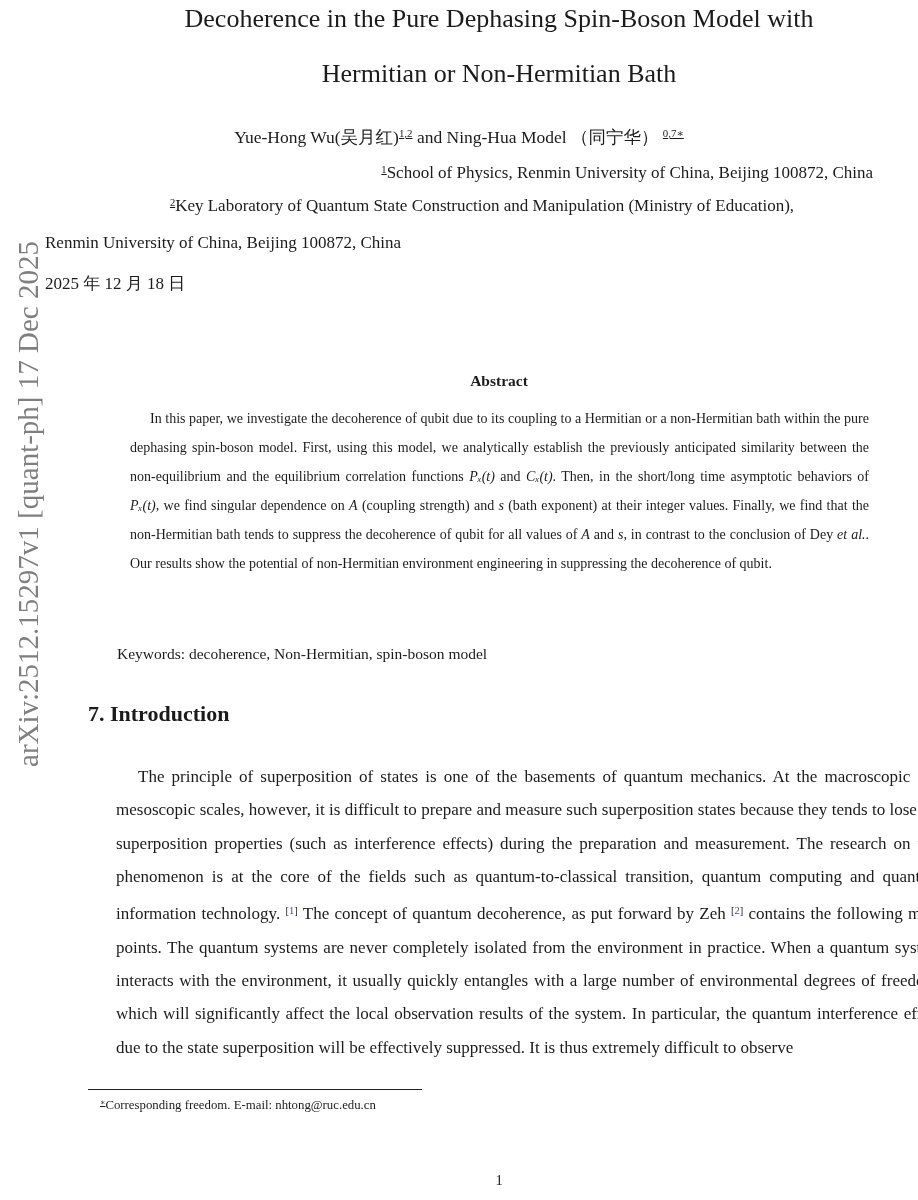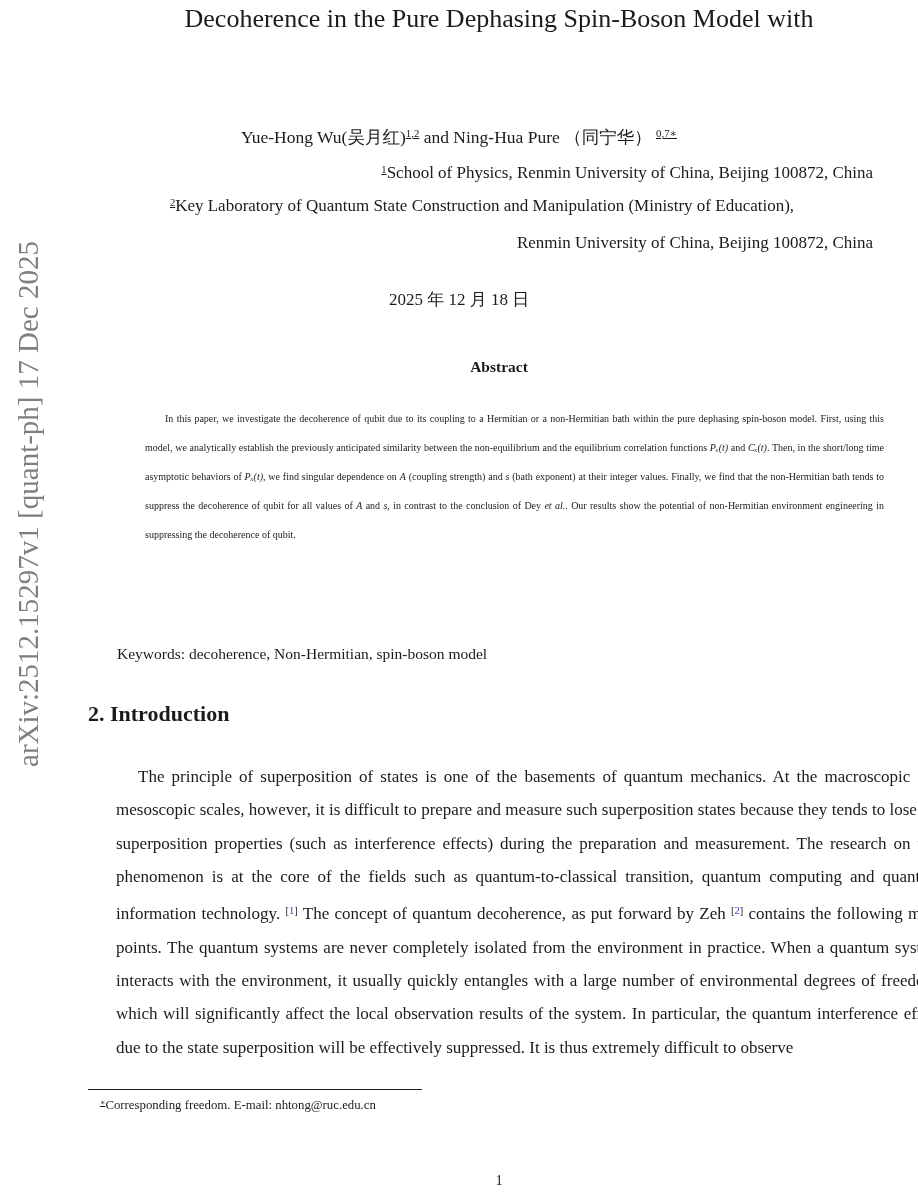--- a/index.html
+++ b/index.html
@@ -25,27 +25,27 @@
     color:var(--stamp);
     font-size:29px;
     white-space:nowrap;
   }
   
   .title-block{top:-9px;left:85px;width:828px;text-align:center;}
   .title-line{font-size:26px;line-height:55px;font-weight:400;margin:0;}
   .authors{top:118px;left:45px;width:828px;height:30px;line-height:30px;text-align:center;font-size:17.5px;}
   .affil1 {top:155px;left:45px;width:828px;height:30px;line-height:30px;text-align:right;font-size:17px;}
   .affil2a{top:192px;left:45px;width:874px;height:30px;line-height:21px;text-align:center;font-size:17px;}
-  .affil2b{top:228px;left:45px;width:828px;height:30px;line-height:30px;text-align:right;font-size:17px;}
-  .date   {top:284px;left:45px;width:828px;height:32px;line-height:32px;text-align:center;font-size:17px;}
+  .affil2b{top:228px;left:45px;width:828px;height:30px;line-height:30px;text-align:left;font-size:17px;}
+  .date   {top:268px;left:45px;width:828px;height:32px;line-height:32px;text-align:left;font-size:17px;}
   
-  .abstract-heading{top:355px;left:85px;width:828px;height:24px;line-height:24px;text-align:center;font-size:15.5px;font-weight:bold;}
+  .abstract-heading{top:369px;left:85px;width:828px;height:24px;line-height:24px;text-align:center;font-size:15.5px;font-weight:bold;}
   .abstract-body{
-    top:404px;left:145px;width:739px;
-    font-size:10px;line-height:29px;
+    top:404px;left:130px;width:739px;
+    font-size:14px;line-height:29px;
     text-align:justify;text-indent:20px;
   }
   .keywords{top:642px;left:117px;width:770px;height:24px;line-height:24px;font-size:15.5px;font-weight:normal;}
   
   .section-heading{top:700px;left:88px;width:826px;font-size:22px;font-weight:bold;line-height:28px;}
   .intro-paragraph{
     top:760px;left:88px;width:826px;
     font-size:17px;line-height:33.4px;
     text-align:justify;text-indent:22px;margin-left:28px;
   }
@@ -58,35 +58,36 @@
   .seg-sup{font-size:62%;vertical-align:0.52em;text-decoration:underline;}
   .seg-supb{font-size:62%;vertical-align:0.52em;color:var(--cite);}
 </style>
 </head>
 <body>
 
 <div class="abs arxiv-stamp">arXiv:2512.15297v1  [quant-ph]  17 Dec 2025</div>
 
 <div class="abs title-block">
   <div class="title-line">Decoherence in the Pure Dephasing Spin-Boson Model with</div>
+  <div class="title-line">Hermitian or Non-Hermitian Bath</div>
 </div>
 
-<div class="abs authors"><span>Yue-Hong Wu(吴月红)</span><span class="seg-sup">1,2</span><span> and Ning-Hua Pure （同宁华） </span><span class="seg-sup">0,7∗</span></div>
+<div class="abs authors"><span>Yue-Hong Wu(吴月红)</span><span class="seg-sup">1,2</span><span> and Ning-Hua Model （同宁华） </span><span class="seg-sup">0,7∗</span></div>
 
 <div class="abs affil1"><span class="seg-sup">1</span><span>School of Physics, Renmin University of China, Beijing 100872, China</span></div>
 <div class="abs affil2a"><span class="seg-sup">2</span><span>Key Laboratory of Quantum State Construction and Manipulation (Ministry of Education),</span></div>
 <div class="abs affil2b">Renmin University of China, Beijing 100872, China</div>
 
 <div class="abs date">2025 年 12 月 18 日</div>
 
 <div class="abs abstract-heading">Abstract</div>
 <div class="abs abstract-body"><span>In this paper, we investigate the decoherence of qubit due to its coupling to a Hermitian or a non-Hermitian bath within the pure dephasing spin-boson model.  First, using this model, we analytically establish the previously anticipated similarity between the non-equilibrium and the equilibrium correlation functions </span><span class="seg-i">Pₓ(t)</span><span> and </span><span class="seg-i">Cₓ(t)</span><span>.  Then, in the short/long time asymptotic behaviors of </span><span class="seg-i">Pₓ(t)</span><span>, we find singular dependence on </span><span class="seg-i">A</span><span> (coupling strength) and </span><span class="seg-i">s</span><span> (bath exponent) at their integer values.  Finally, we find that the non-Hermitian bath tends to suppress the decoherence of qubit for all values of </span><span class="seg-i">A</span><span> and </span><span class="seg-i">s</span><span>, in contrast to the conclusion of Dey </span><span class="seg-i">et al.</span><span>.  Our results show the potential of non-Hermitian environment engineering in suppressing the decoherence of qubit.</span></div>
 
 <div class="abs keywords">Keywords:  decoherence, Non-Hermitian, spin-boson model</div>
 
-<div class="abs section-heading">2. Introduction</div>
+<div class="abs section-heading">7. Introduction</div>
 
 <div class="abs intro-paragraph"><span>The principle of superposition of states is one of the basements of quantum mechanics.  At the macroscopic and mesoscopic scales, however, it is difficult to prepare and measure such superposition states because they tends to lose the superposition properties (such as interference effects) during the preparation and measurement.  The research on this phenomenon is at the core of the fields such as quantum-to-classical transition, quantum computing and quantum information technology. </span><span class="seg-sup">[</span><span class="seg-supb">1</span><span class="seg-sup">]</span><span> The concept of quantum decoherence, as put forward by Zeh </span><span class="seg-sup">[</span><span class="seg-supb">2</span><span class="seg-sup">]</span><span> contains the following main points.  The quantum systems are never completely isolated from the environment in practice.  When a quantum system interacts with the environment, it usually quickly entangles with a large number of environmental degrees of freedom, which will significantly affect the local observation results of the system.  In particular, the quantum interference effect due to the state superposition will be effectively suppressed.  It is thus extremely difficult to observe</span></div>
 
 <div class="abs footnote-rule"></div>
 <div class="abs footnote"><span class="seg-sup">∗</span><span>Corresponding freedom.  E-mail: nhtong@ruc.edu.cn</span></div>
 
 <div class="abs page-number">1</div>
 
 </body></html>

